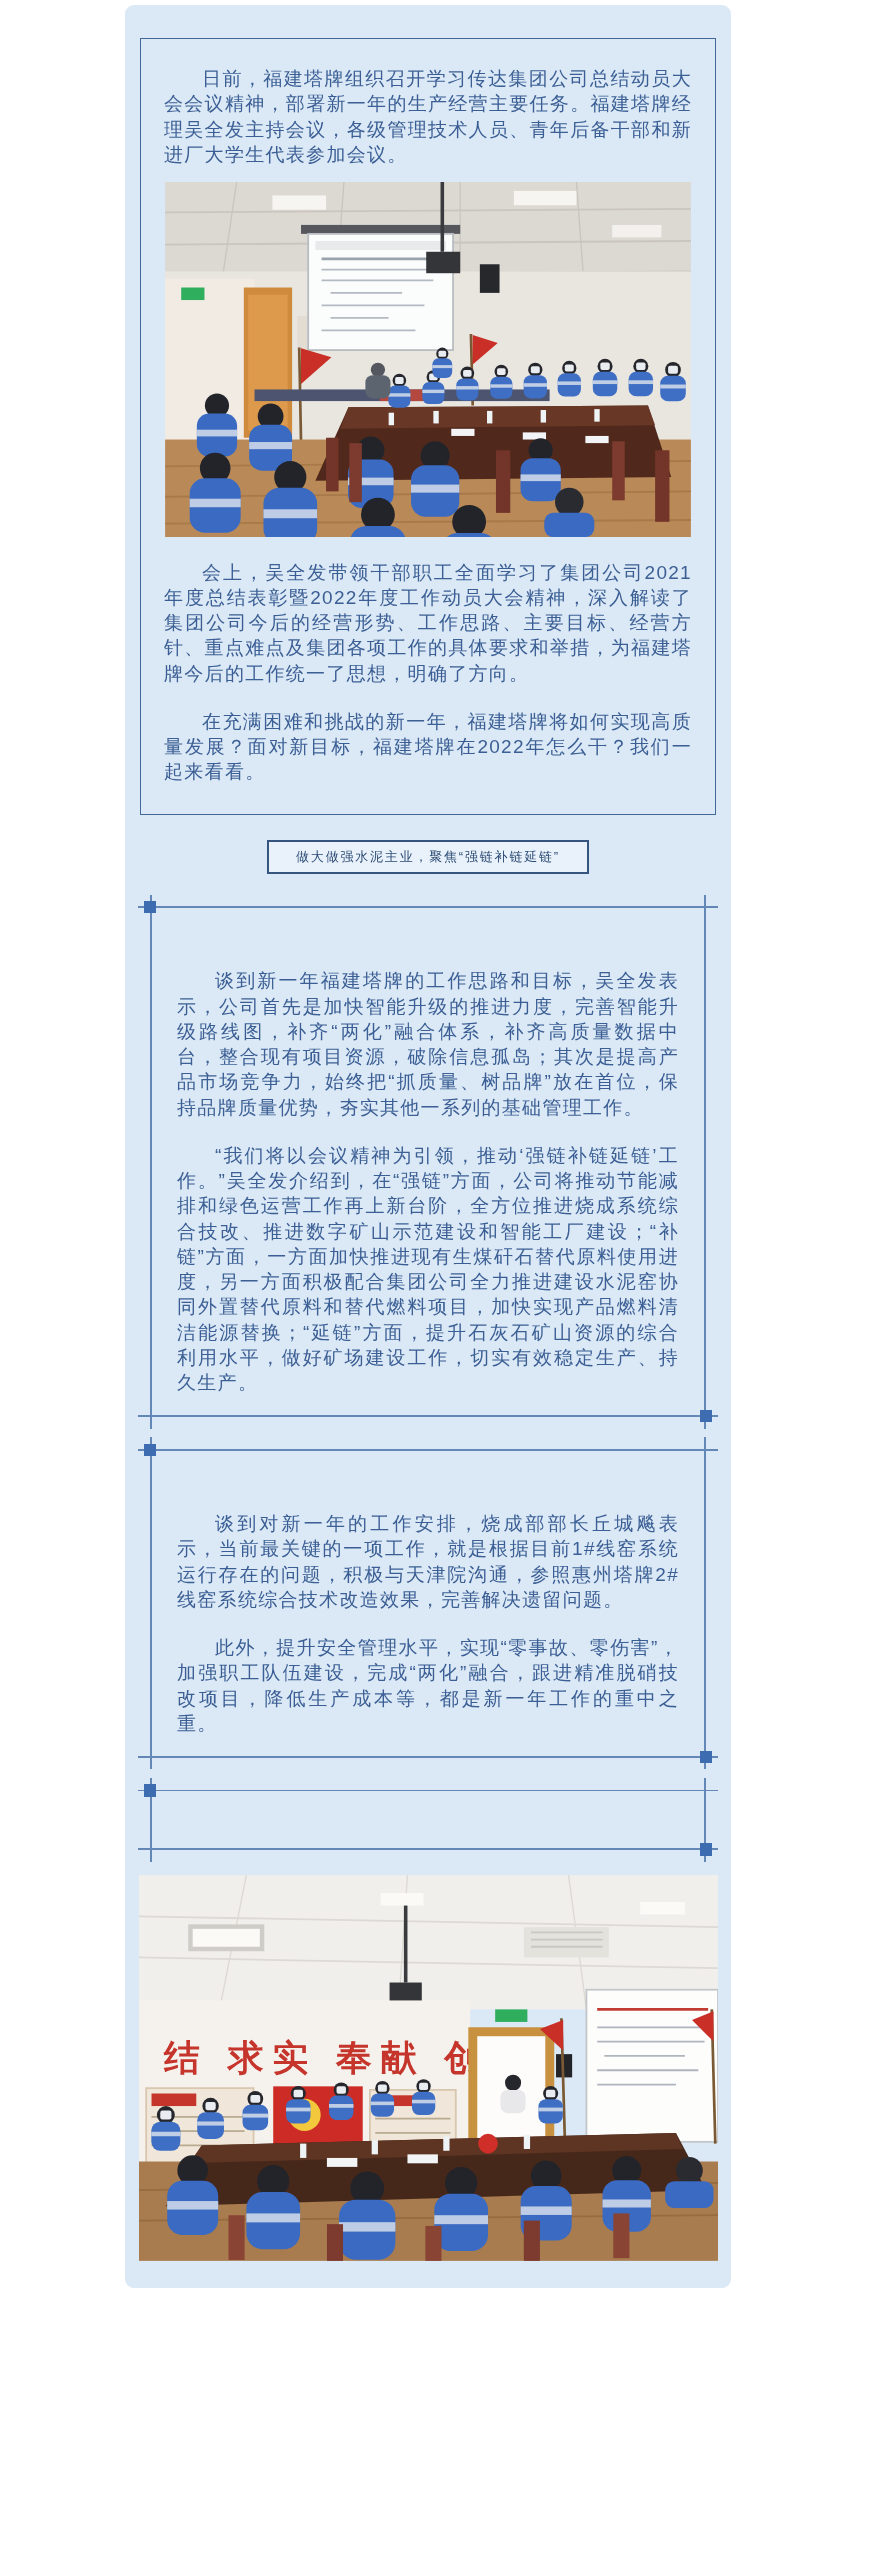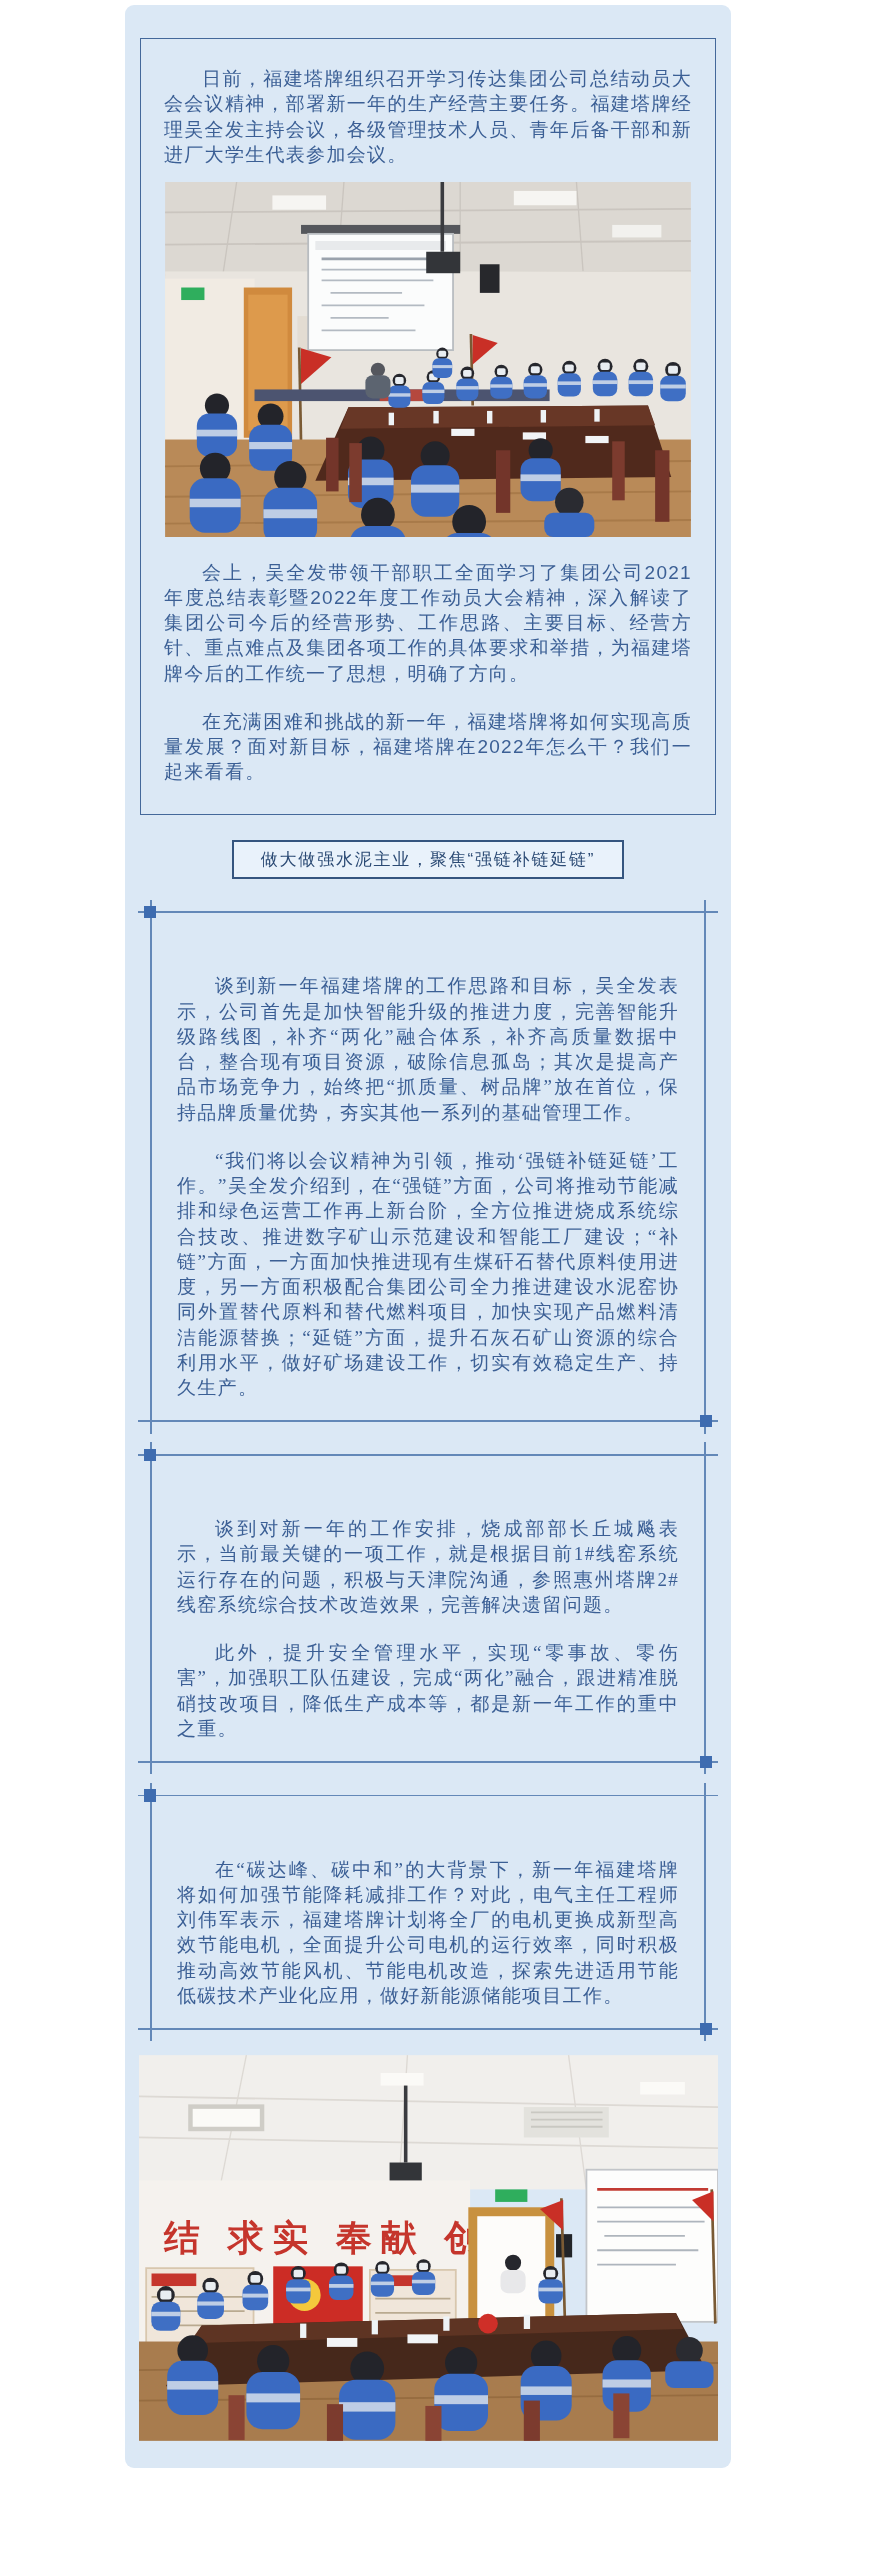--- a/index.html
+++ b/index.html
@@ -16,26 +16,26 @@
   p.body-text{
     margin:23px 0 0 0;font-size:19px;line-height:1.33;letter-spacing:1.3px;
     color:#3b5f95;text-align:justify;text-indent:2em;
   }
   p.body-text:first-child{margin-top:8px;}
   .photo-frame{margin:14.3px auto 0 auto;display:block;}
   
   .hdr-row{text-align:center;margin:25px 0 0 0;}
   .hdr-box{
     display:inline-block;border:2.7px solid #35557f;background:#e9f2fb;
-    padding:6.3px 27px;font-size:17px;letter-spacing:1.8px;color:#2b4a74;
+    padding:6.3px 27px;font-size:13px;letter-spacing:1.8px;color:#2b4a74;
   }
   
   .sec{
     position:relative;width:556px;margin:32px auto 16px auto;
-    padding:39px 27px 21.5px 27px;box-sizing:border-box;font-family:Liberation Serif, serif;
+    padding:39px 27px 21.5px 27px;box-sizing:border-box;
   }
   .sec .ln{position:absolute;background:#6388b8;}
   .sec .ln-top{left:-11.6px;right:-11.6px;top:0;height:1.8px;}
   .sec .ln-bottom{left:-11.6px;right:-11.6px;bottom:0;height:1.8px;}
   .sec .ln-left{top:-11.6px;bottom:-11.6px;left:0;width:1.8px;}
   .sec .ln-right{top:-11.6px;bottom:-11.6px;right:0;width:1.8px;}
   .sec .sq{position:absolute;width:12.5px;height:12.5px;background:#3e6cb0;}
   .sec .sq-tl{left:-6.3px;top:-5.4px;}
   .sec .sq-br{right:-6.3px;bottom:-5.4px;}
   .photo2-wrap{width:579px;margin:25px auto 0 auto;}
@@ -194,21 +194,20 @@
     <p class="body-text">此外，提升安全管理水平，实现“零事故、零伤害”，加强职工队伍建设，完成“两化”融合，跟进精准脱硝技改项目，降低生产成本等，都是新一年工作的重中之重。</p>
   </div>
 
   <div class="sec">
     <span class="ln ln-top"></span>
     <span class="ln ln-bottom"></span>
     <span class="ln ln-left"></span>
     <span class="ln ln-right"></span>
     <span class="sq sq-tl"></span>
     <span class="sq sq-br"></span>
-    <p class="body-text">在“碳达峰、碳中和”的大背景下，新一年福建塔牌将如何加强节能降耗减排工作？对此，电气主任工程师刘伟军表示，福建塔牌计划将全厂的电机更换成新型高效节能电机，全面提升公司电机的运行效率，同时积极推动高效节能风机、节能电机改造，探索先进适用节能低碳技术产业化应用，做好新能源储能项目工作。</p>
   </div>
 
   <div class="photo2-wrap">
     <svg width="579" height="386" viewBox="0 0 647 431">
       <defs>
         <g id="w2-back">
           <circle cx="0" cy="0" r="9" fill="#23242a"></circle>
           <rect x="-15" y="6" width="30" height="32" rx="9" fill="#3a6ac2"></rect>
           <rect x="-15" y="18" width="30" height="5" fill="#cdd8e9" opacity="0.9"></rect>
         </g>

